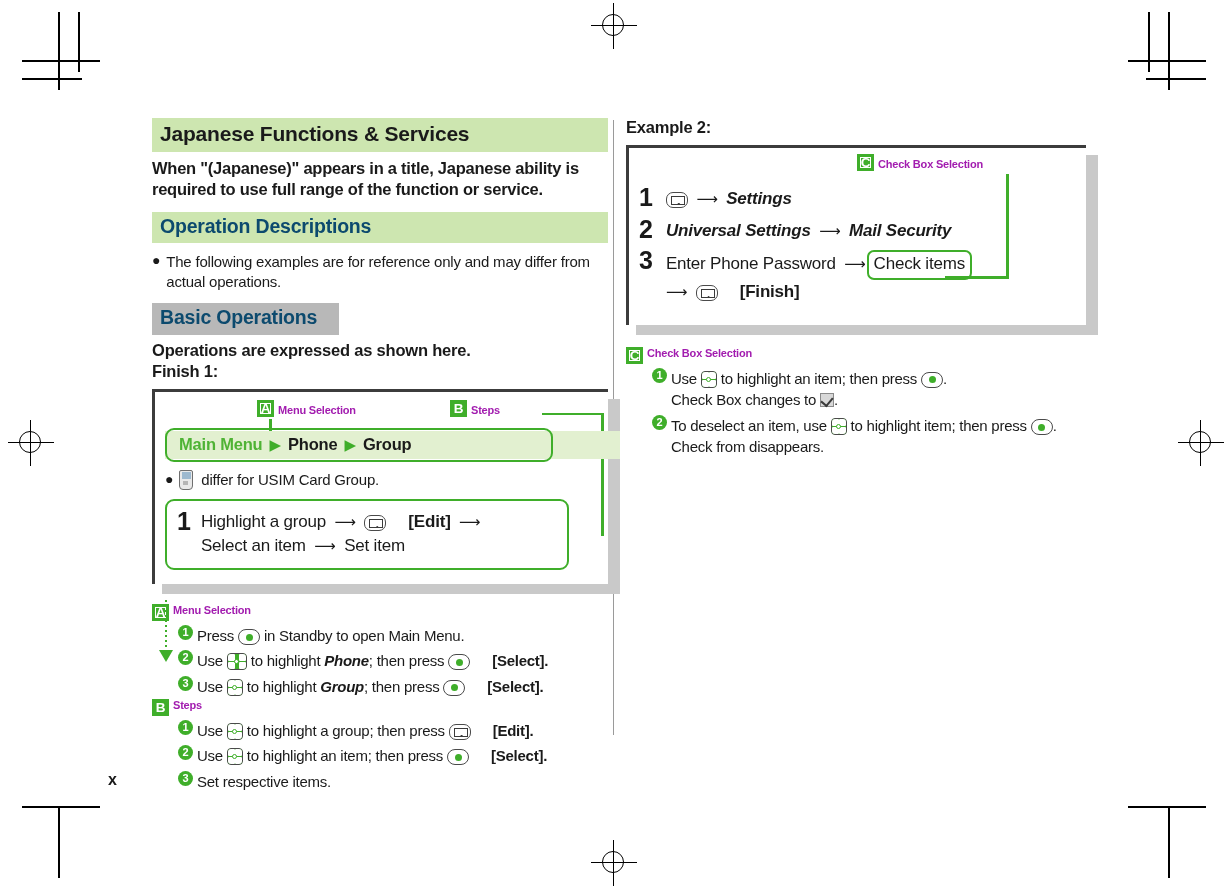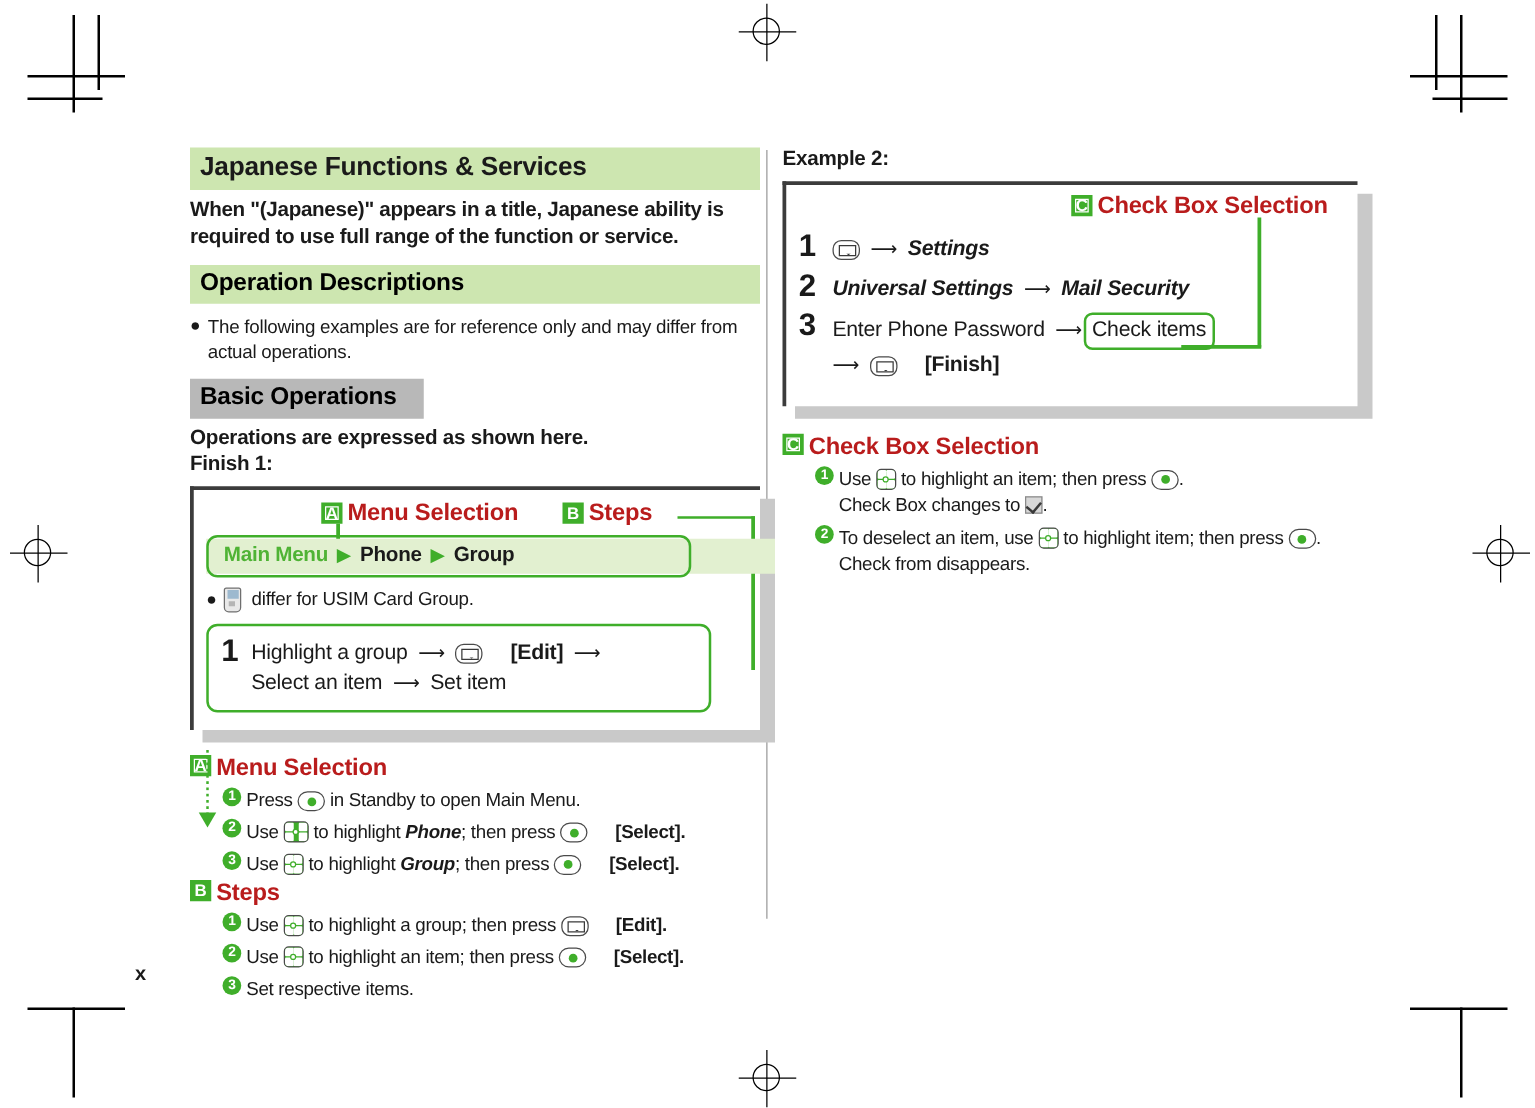--- a/index.html
+++ b/index.html
@@ -23,21 +23,21 @@
   .col-left{position:absolute;left:152px;top:118px;width:456px;}
   .col-right{position:absolute;left:626px;top:118px;width:460px;}
   .col-rule{position:absolute;left:613px;top:120px;width:1px;height:615px;background:#9a9a9a;}
 
   
   h1.band{
     margin:0;padding:4px 8px 6px 8px;background:#cde6b0;color:#1a1a1a;
     font-size:21px;font-weight:bold;letter-spacing:-0.2px;line-height:1.15;
   }
   h2.band{
-    margin:0;padding:3px 8px 5px 8px;background:#cde6b0;color:#000000;
+    margin:0;padding:3px 8px 5px 8px;background:#cde6b0;color:#0c4a6e;
     font-size:19.5px;font-weight:bold;letter-spacing:-0.2px;line-height:1.2;
   }
   h2.band.gray{background:#b8b8b8;display:inline-block;padding-right:22px;}
   p.lead{
     margin:6px 0 0 0;font-size:16.5px;font-weight:bold;line-height:1.27;
     letter-spacing:-0.25px;
   }
   p.plain{margin:6px 0 0 0;font-size:16.5px;font-weight:bold;letter-spacing:-0.2px;}
 
   .bullet-row{display:flex;margin-top:9px;font-size:15px;line-height:1.3;letter-spacing:-0.2px;}
@@ -60,21 +60,21 @@
   .badge{
     display:inline-block;width:17px;height:17px;background:#3fae2a;color:#fff;
     font-size:13.5px;font-weight:bold;line-height:17px;text-align:center;
     vertical-align:1px;margin-right:4px;position:relative;
   }
   .badge::after{
     content:"";position:absolute;left:3px;top:3px;right:3px;bottom:3px;
     border:1.5px solid #fff;box-sizing:border-box;
   }
   .badge.b::after{border:none;}
-  .badge-label{color:#b91c1c;font-size:19px;font-weight:bold;letter-spacing:-0.2px;}
+  .badge-label{color:#a21caf;font-size:11px;font-weight:bold;letter-spacing:-0.2px;}
 
   .fig-legend{position:relative;height:24px;}
   .fig-legend .lg{position:absolute;white-space:nowrap;}
 
   
   .crumb-wrap{position:relative;height:34px;margin-top:4px;}
   .crumb-strip{position:absolute;left:0;top:3px;right:-22px;height:28px;background:#e2f0d0;}
   .crumb-box{
     position:absolute;left:0;top:0;width:388px;height:34px;
     border:2.5px solid #3fae2a;border-radius:9px;box-sizing:border-box;

